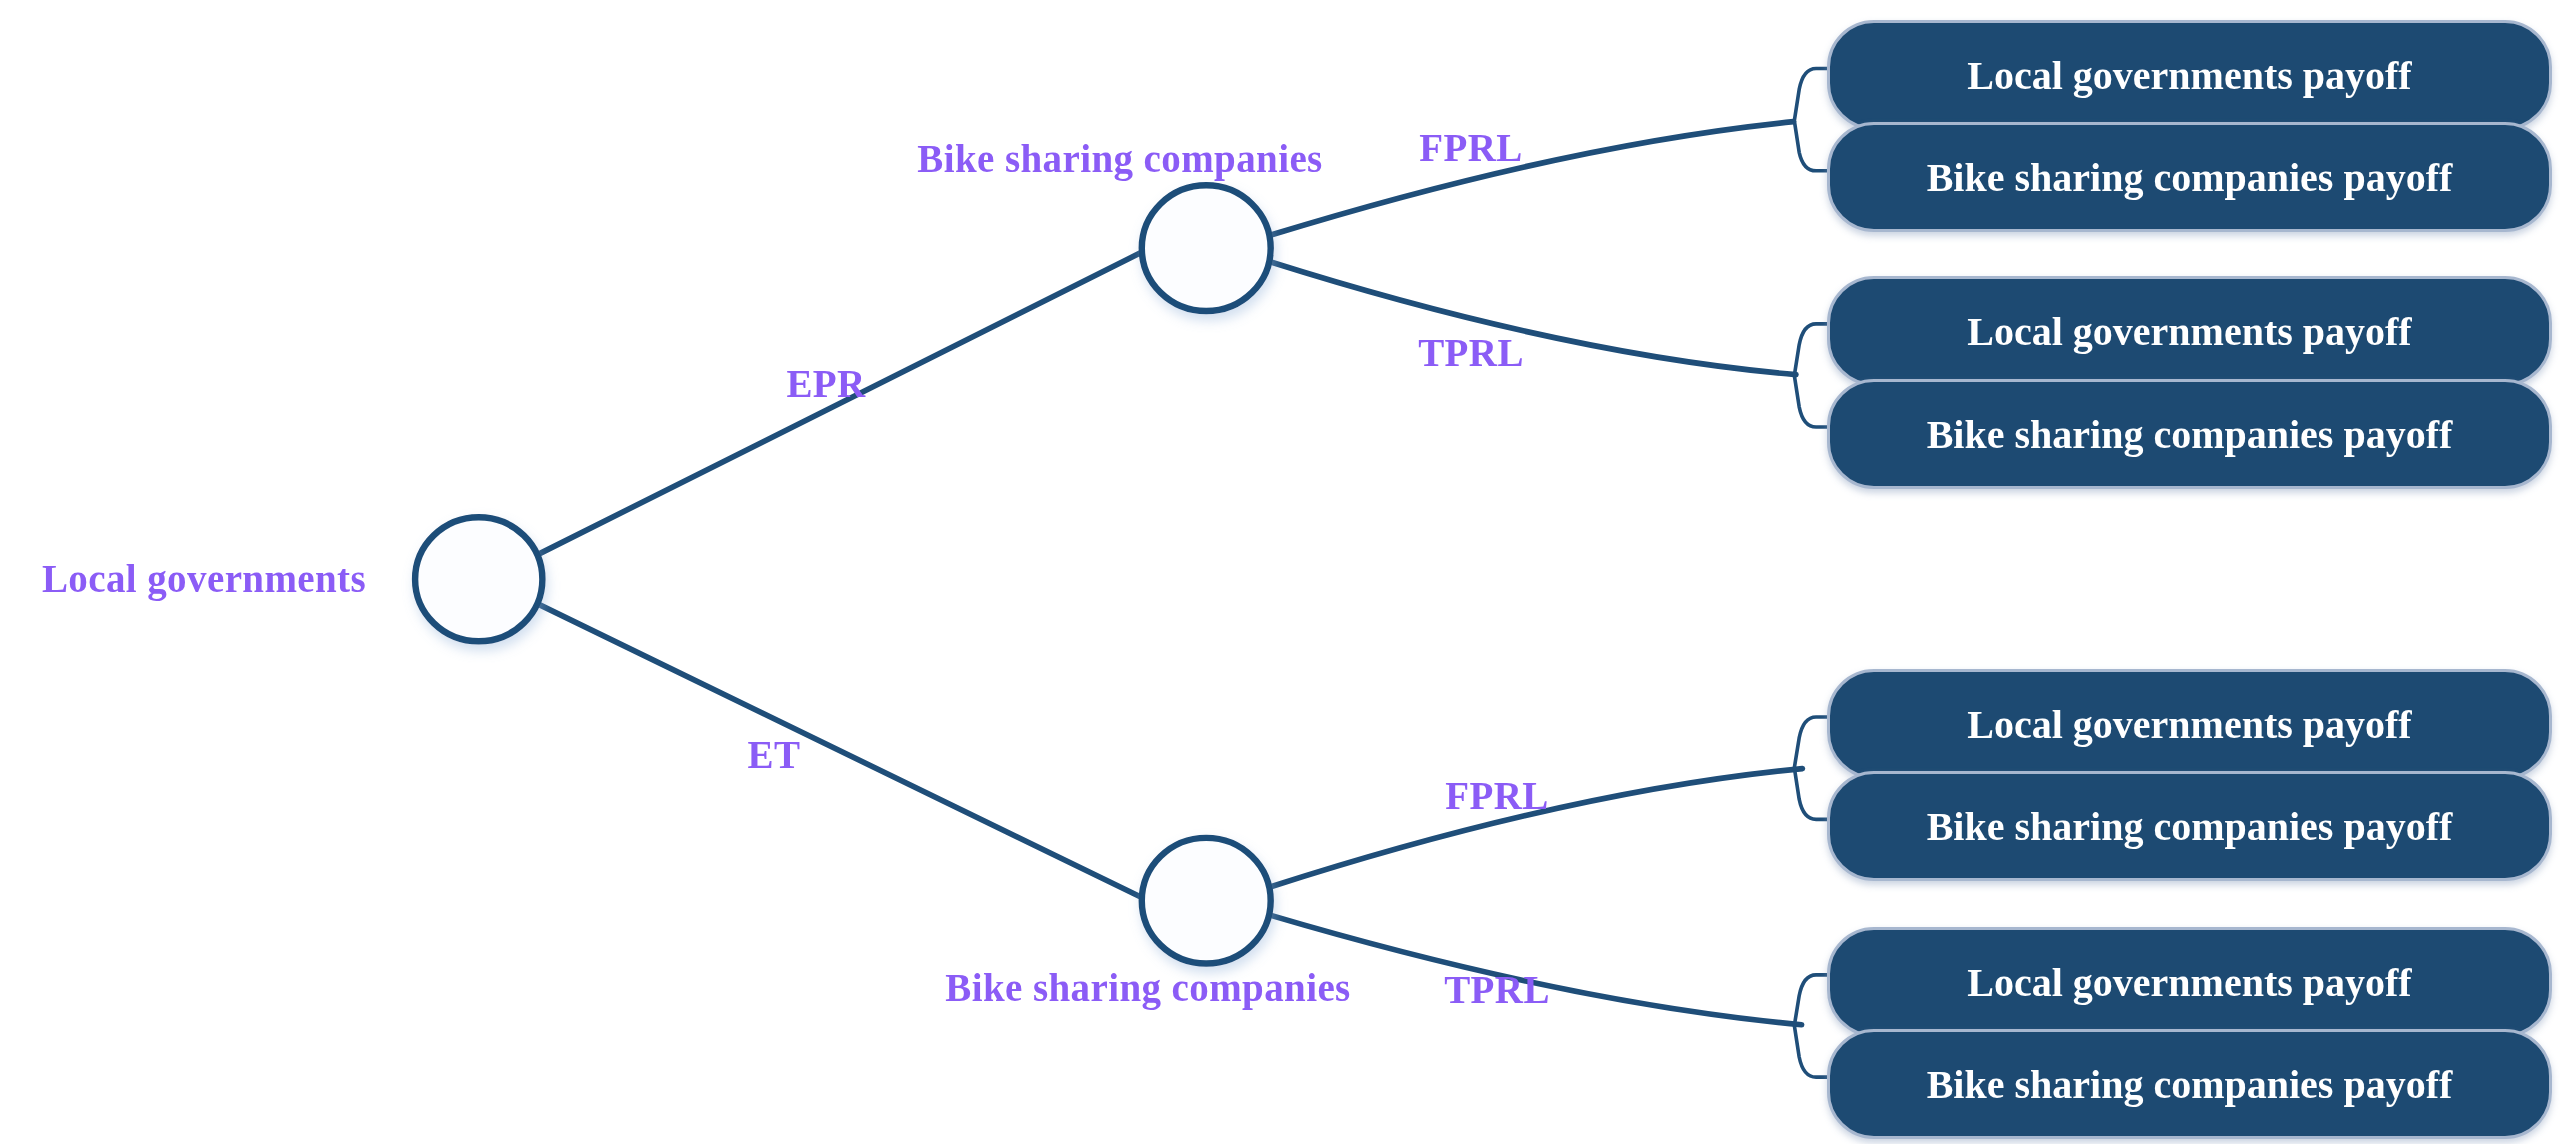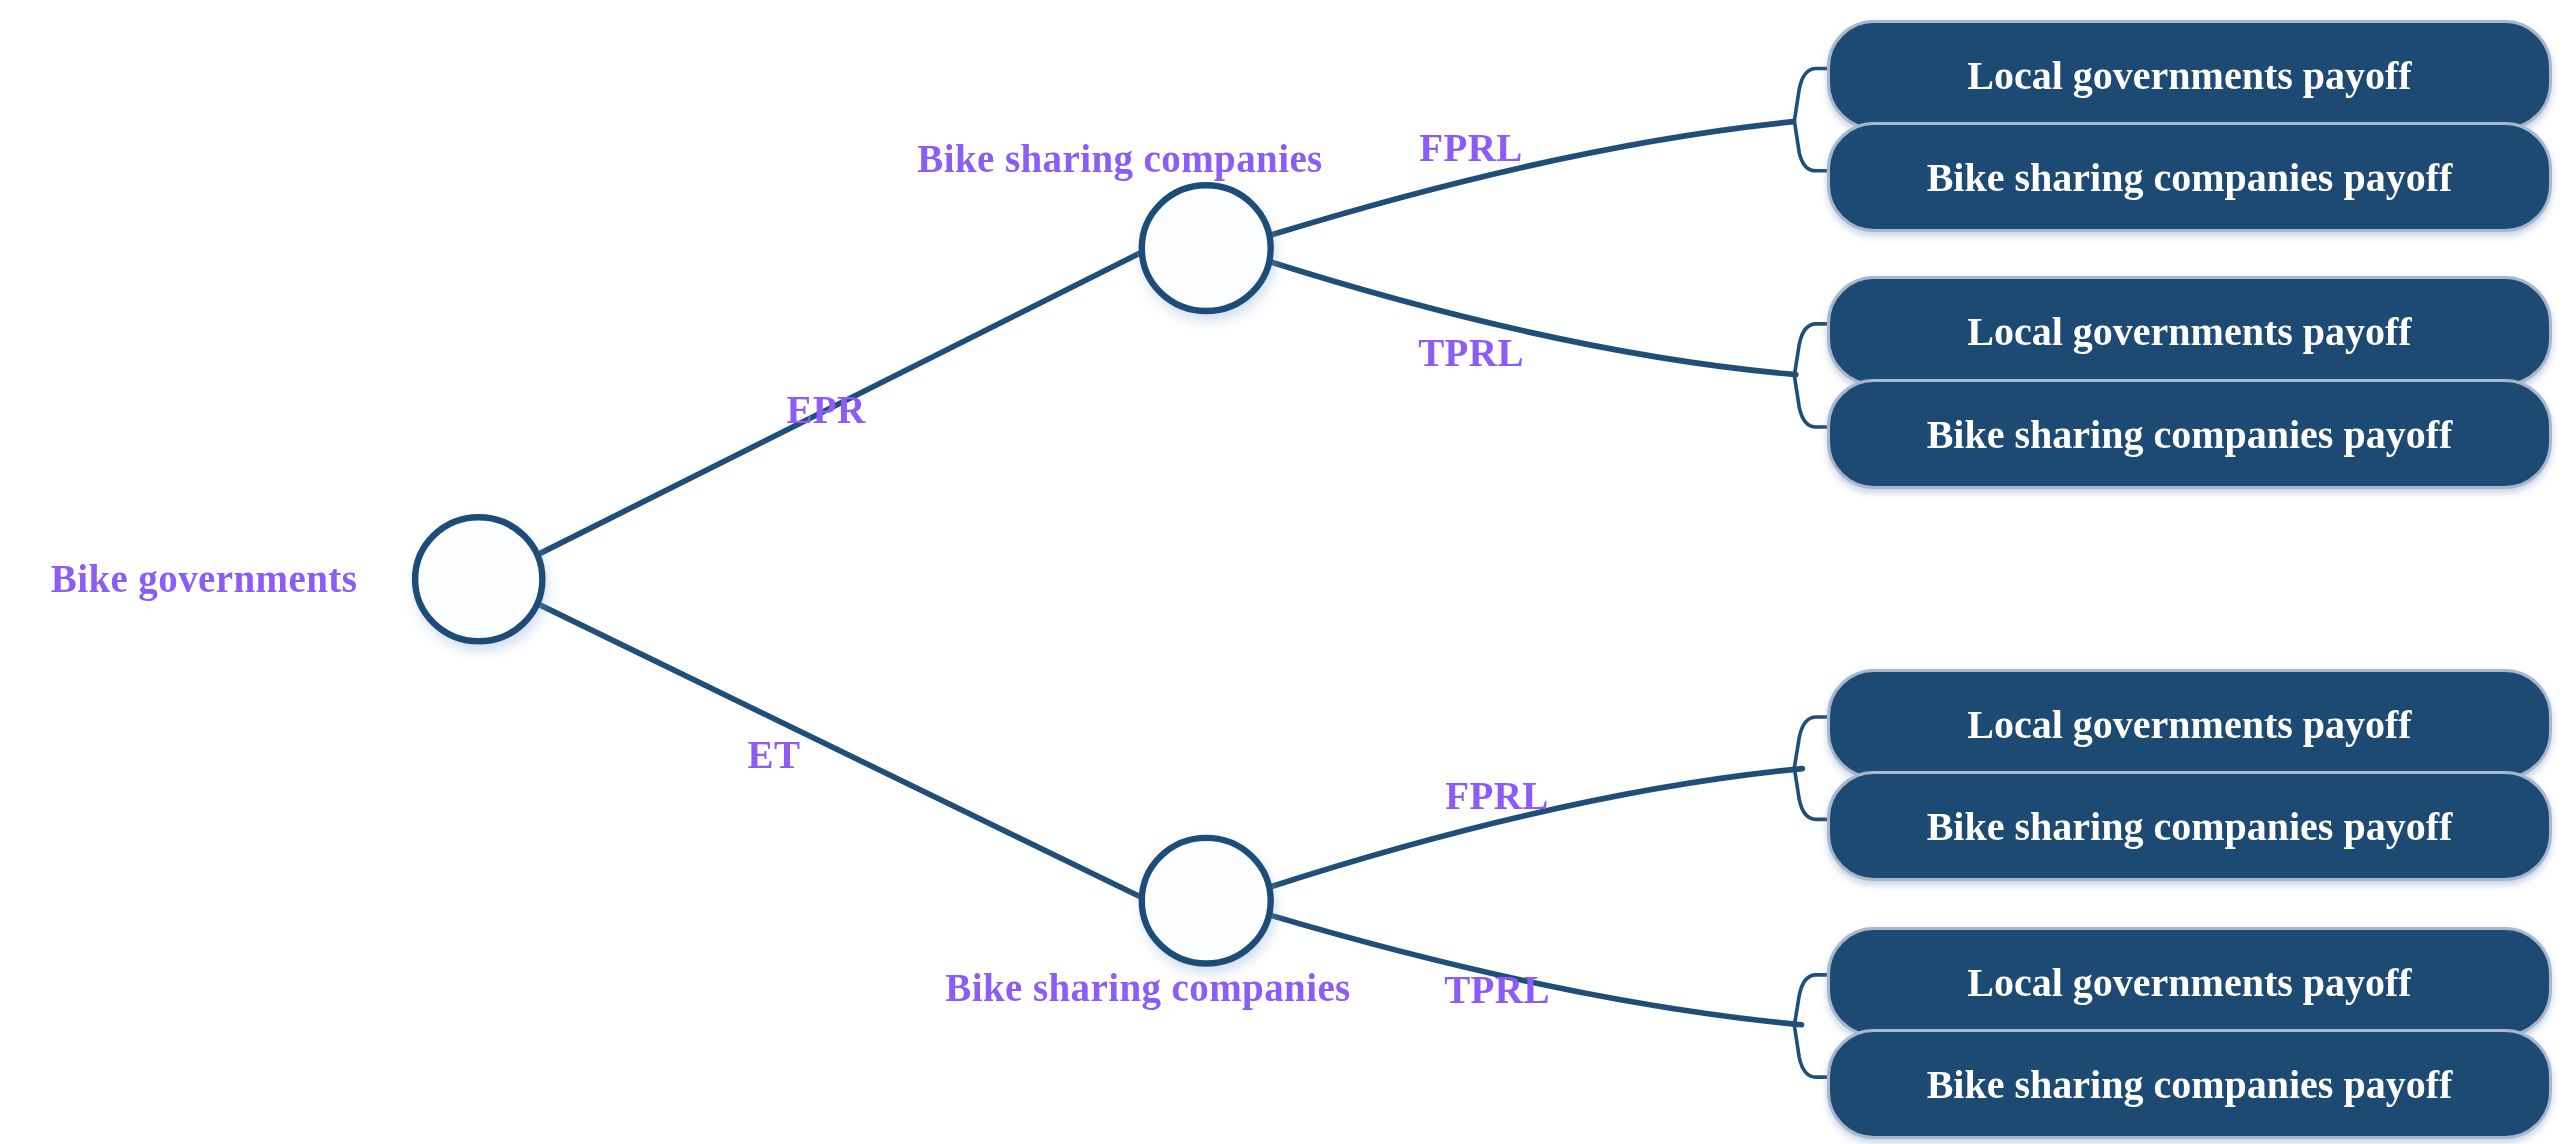--- a/index.html
+++ b/index.html
@@ -64,27 +64,27 @@
     <ellipse class="node-circle" cx="594" cy="719" rx="79" ry="77" filter="url(#soft)"></ellipse>
     <ellipse class="node-circle" cx="1497" cy="308" rx="80" ry="78" filter="url(#soft)"></ellipse>
     <ellipse class="node-circle" cx="1497" cy="1118" rx="80" ry="78" filter="url(#soft)"></ellipse>
 
     <path class="bracket" d="M2274 85 L2254 85 Q2238 85 2233 111 L2227 150 L2233 189 Q2238 212 2254 212 L2274 212"></path>
     <path class="bracket" d="M2274 402 L2254 402 Q2238 402 2233 428 L2227 466 L2233 505 Q2238 530 2254 530 L2274 530"></path>
     <path class="bracket" d="M2274 890 L2254 890 Q2238 890 2233 916 L2227 953 L2233 992 Q2238 1017 2254 1017 L2274 1017"></path>
     <path class="bracket" d="M2274 1210 L2254 1210 Q2238 1210 2233 1236 L2227 1273 L2233 1312 Q2238 1337 2254 1337 L2274 1337"></path>
   </svg>
 
-  <div class="lbl" style="left:204px;top:578px;">Bike governments</div>
+  <div class="lbl" style="left:204px;top:578px;">Local governments</div>
 
   <div class="lbl" style="left:1120px;top:158px;">Bike sharing companies</div>
 
   <div class="lbl" style="left:1148px;top:987px;">Bike sharing companies</div>
 
-  <div class="lbl" style="left:826px;top:383px;margin-top:26px;">EPR</div>
+  <div class="lbl" style="left:826px;top:383px;">EPR</div>
 
   <div class="lbl" style="left:774px;top:754px;">ET</div>
 
   <div class="lbl" style="left:1471px;top:147px;">FPRL</div>
 
   <div class="lbl" style="left:1471px;top:352px;">TPRL</div>
 
   <div class="lbl" style="left:1497px;top:795px;">FPRL</div>
 
   <div class="lbl" style="left:1497px;top:989px;">TPRL</div>

